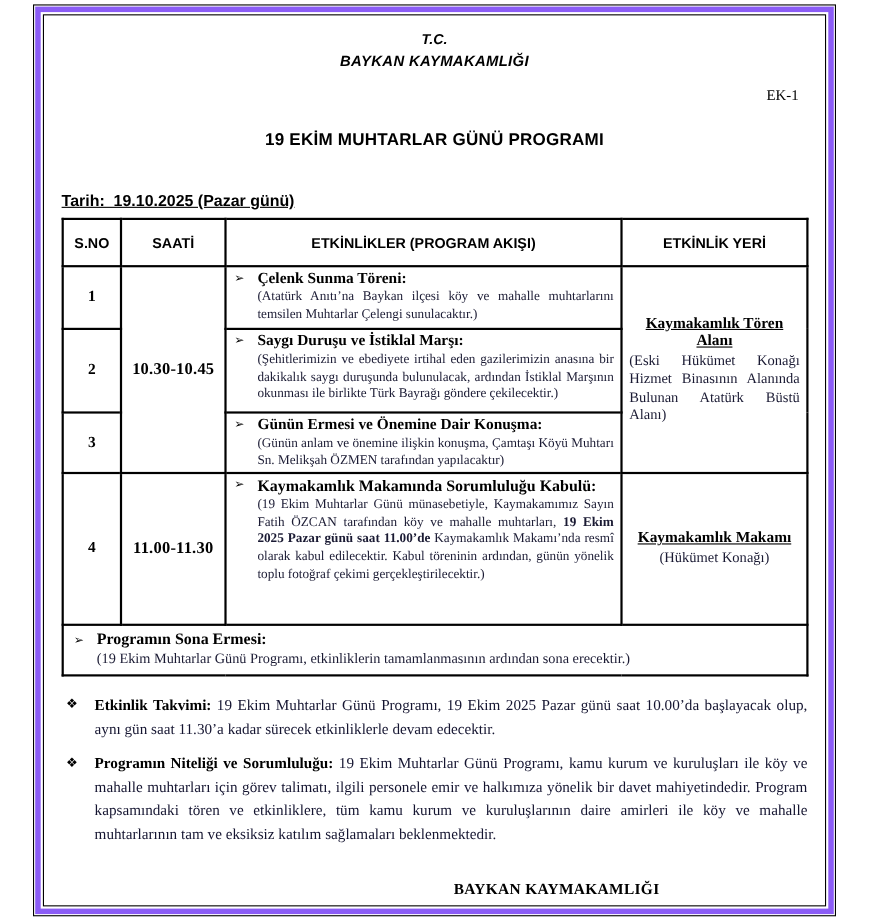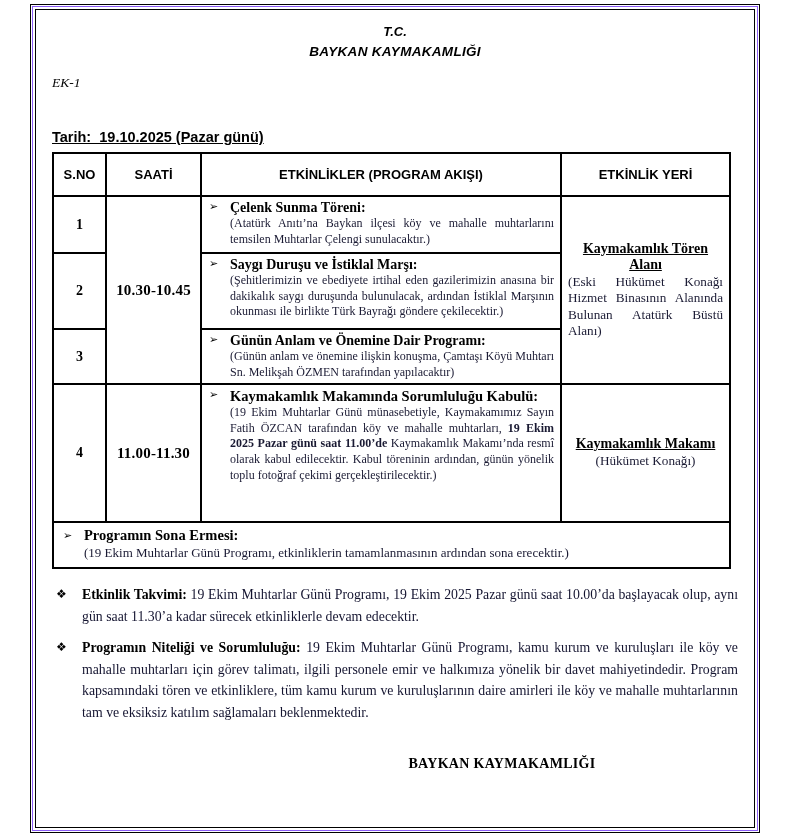--- a/index.html
+++ b/index.html
@@ -1,27 +1,27 @@
 <!DOCTYPE html>
 <html><head>
 <meta charset="utf-8">
 <style>
   html,body{margin:0;padding:0;}
   body{
     width:791px;height:834px;background:#ffffff;overflow:hidden;position:relative;
     font-family:"Liberation Serif", serif;color:#000;
   }
   .frame1{position:absolute;left:30px;top:4px;width:730px;height:829px;box-sizing:border-box;border:1px solid #000;}
-  .frame2{position:absolute;inset:1px;border:1px solid #8b5cf6;}
+  .frame2{position:absolute;inset:1px;border:5px solid #8b5cf6;}
   .frame3{position:absolute;inset:2px;border:1px solid #000;}
   .content{position:absolute;inset:0;padding:10px 16px 0 16px;box-sizing:border-box;}
 
   .tc{ text-align:center;font-family:"Liberation Sans",sans-serif;font-weight:bold;font-style:italic;font-size:13px;margin-top:4px;}
   .office{text-align:center;font-family:"Liberation Sans",sans-serif;font-weight:bold;font-style:italic;font-size:13.5px;margin-top:5px;letter-spacing:.3px;}
-  .ek{font-size:13.5px;margin-top:16px;padding-right:8px;font-style:italic;}
+  .ek{text-align:right;font-size:13.5px;margin-top:16px;padding-right:8px;}
   .doc-title{text-align:center;font-family:"Liberation Sans",sans-serif;font-weight:bold;font-size:15.5px;margin-top:24px;letter-spacing:.2px;}
   .date-line{font-family:"Liberation Sans",sans-serif;font-weight:bold;font-size:14.5px;margin-top:38px;text-decoration:underline;white-space:pre-wrap;}
 
   table.program{border-collapse:collapse;table-layout:fixed;width:677px;margin-top:7px;}
   table.program th, table.program td{border:2px solid #000;box-sizing:border-box;}
   th.hdr{font-family:"Liberation Sans",sans-serif;font-weight:bold;font-size:13px;height:43px;text-align:center;vertical-align:middle;}
   td.no{font-weight:bold;font-size:14px;text-align:center;vertical-align:middle;}
   td.time{font-weight:bold;font-size:15px;text-align:center;vertical-align:middle;letter-spacing:.2px;}
   td.act{vertical-align:top;padding:3px 6px 3px 6px;}
   .act-line{position:relative;padding-left:22px;}
@@ -51,20 +51,21 @@
 <body>
 
 <div class="frame1">
   <div class="frame2">
     <div class="frame3">
       <div class="content">
 
         <div class="tc">T.C.</div>
         <div class="office">BAYKAN KAYMAKAMLIĞI</div>
         <div class="ek">EK-1</div>
+        <div class="doc-title">19 EKİM MUHTARLAR GÜNÜ PROGRAMI</div>
         <div class="date-line">Tarih:  19.10.2025 (Pazar günü)</div>
 
         <table class="program">
           <colgroup>
             <col style="width:53px">
               <col style="width:95px">
               <col style="width:360px">
               <col style="width:169px">
           </colgroup>
           <tbody>
@@ -100,21 +101,21 @@
                 <div class="act-desc">(Şehitlerimizin ve ebediyete irtihal eden gazilerimizin anasına bir dakikalık saygı duruşunda bulunulacak, ardından İstiklal Marşının okunması ile birlikte Türk Bayrağı göndere çekilecektir.)</div>
               </div>
             </td>
           </tr>
 
           <tr class="row3">
             <td class="no">3</td>
             <td class="act">
               <div class="act-line">
                 <span class="bullet">➢</span>
-                <div class="act-title">Günün Anlam ve Önemine Dair Programı:</div>
+                <div class="act-title">Günün Ermesi ve Önemine Dair Konuşma:</div>
                 <div class="act-desc">(Günün anlam ve önemine ilişkin konuşma, Çamtaşı Köyü Muhtarı Sn. Melikşah ÖZMEN tarafından yapılacaktır)</div>
               </div>
             </td>
           </tr>
 
           <tr class="row4 r4">
             <td class="no">4</td>
             <td class="time">11.00-11.30</td>
             <td class="act">
               <div class="act-line">

